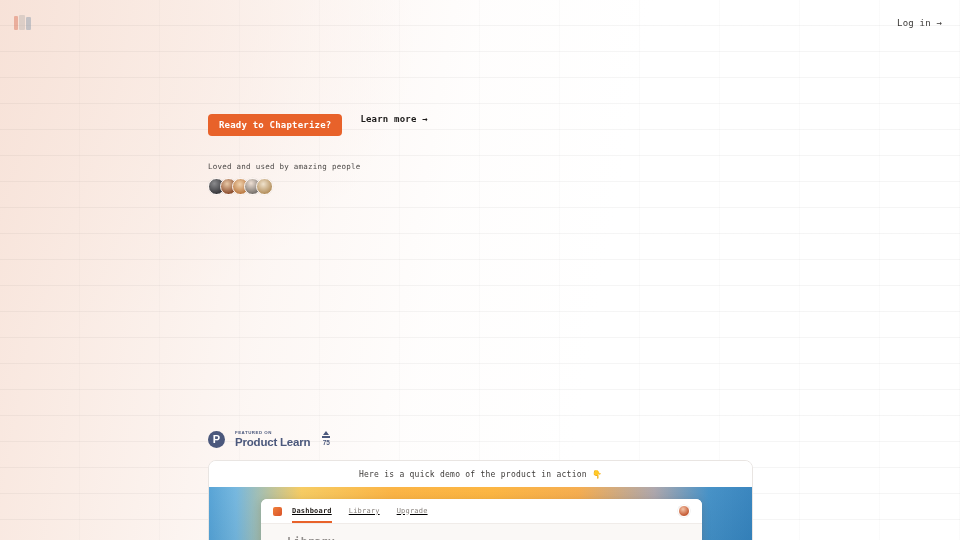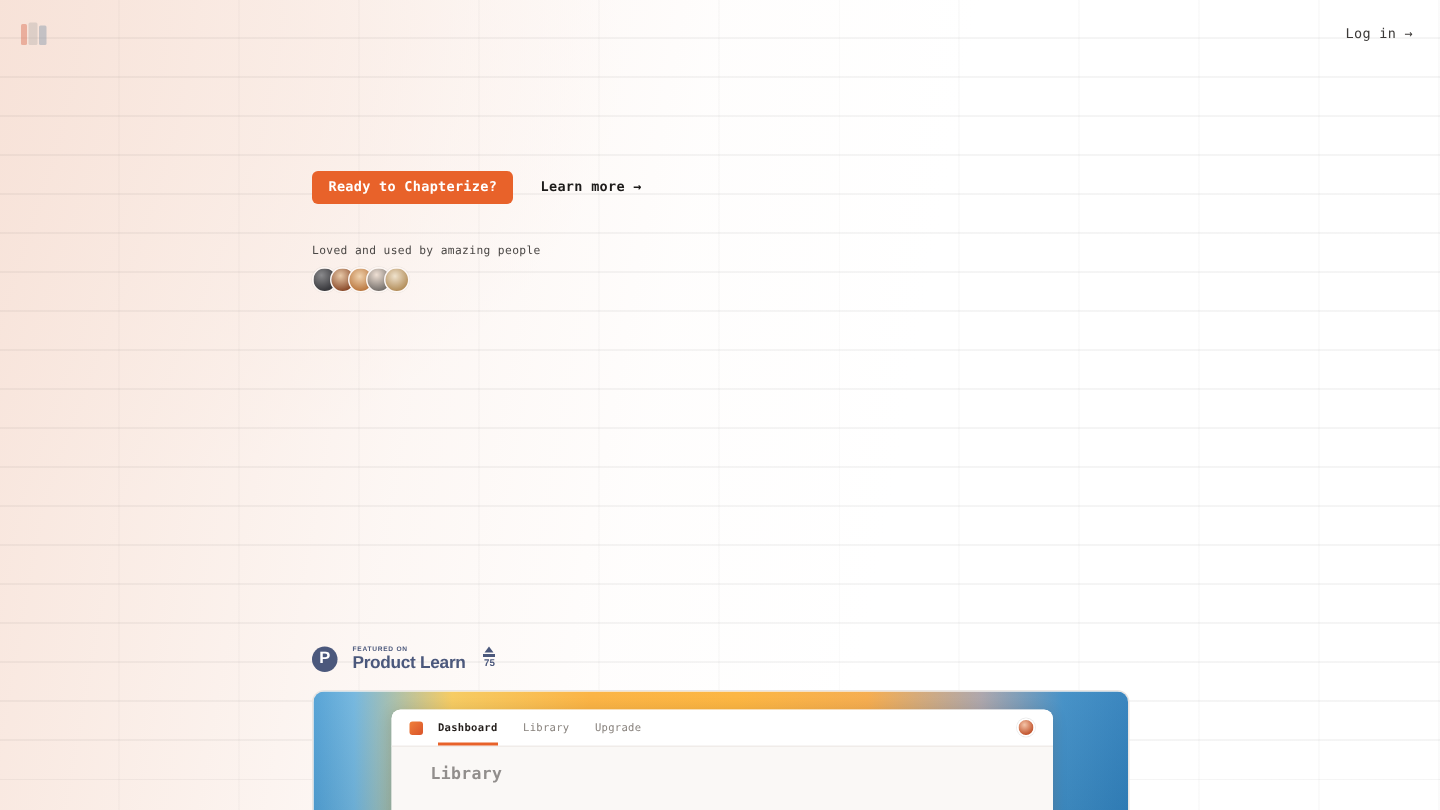--- a/index.html
+++ b/index.html
@@ -130,21 +130,20 @@
     margin-top: 22px;
     font-size: 10.5px;
     letter-spacing: 0.35px;
     color: #4b4846;
     white-space: nowrap;
   }
 
   #cta-row {
     margin-top: 22px;
     display: flex;
-    align-items: center;
     gap: 18px;
   }
 
   #cta-primary {
     display: inline-flex;
     align-items: center;
     justify-content: center;
     height: 22px;
     padding: 0 11px;
     background: #e8622a;
@@ -329,20 +328,21 @@
   }
 
   #app-nav {
     height: 25px;
     display: flex;
     align-items: center;
     padding: 0 12px;
     background: #ffffff;
     border-bottom: 1px solid #f0ece9;
     position: relative;
+    text-decoration: underline;
   }
   #app-logo {
     width: 9px; height: 9px;
     border-radius: 2px;
     background: linear-gradient(135deg, #f0803a, #d9532a);
     margin-right: 10px;
     flex: none;
   }
   .app-tab {
     font-size: 7px;
@@ -436,20 +436,24 @@
     </div>
     <div id="ph-votes">
       <div id="ph-caret"></div>
       <div id="ph-caret-base"></div>
       <div id="ph-count">75</div>
     </div>
   </a>
 
   <div id="demo-card">
 
+    <div id="demo-caption">
+      <span>Here is a quick demo of the product in action</span>
+      <span class="emoji">👇</span>
+    </div>
 
     <div id="demo-stage">
       <div id="app-panel">
 
         <div id="app-nav">
           <div id="app-logo"></div>
           <div class="app-tab active">Dashboard</div>
           <div class="app-tab">Library</div>
           <div class="app-tab">Upgrade</div>
           <div id="app-avatar"></div>

